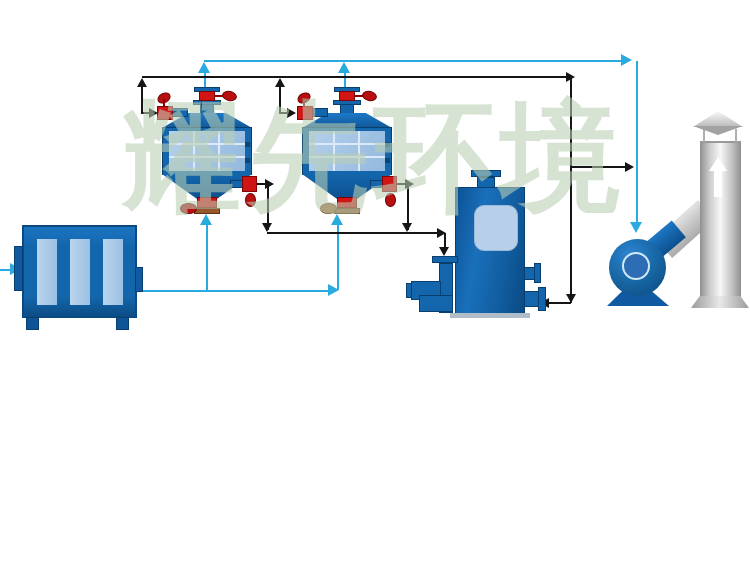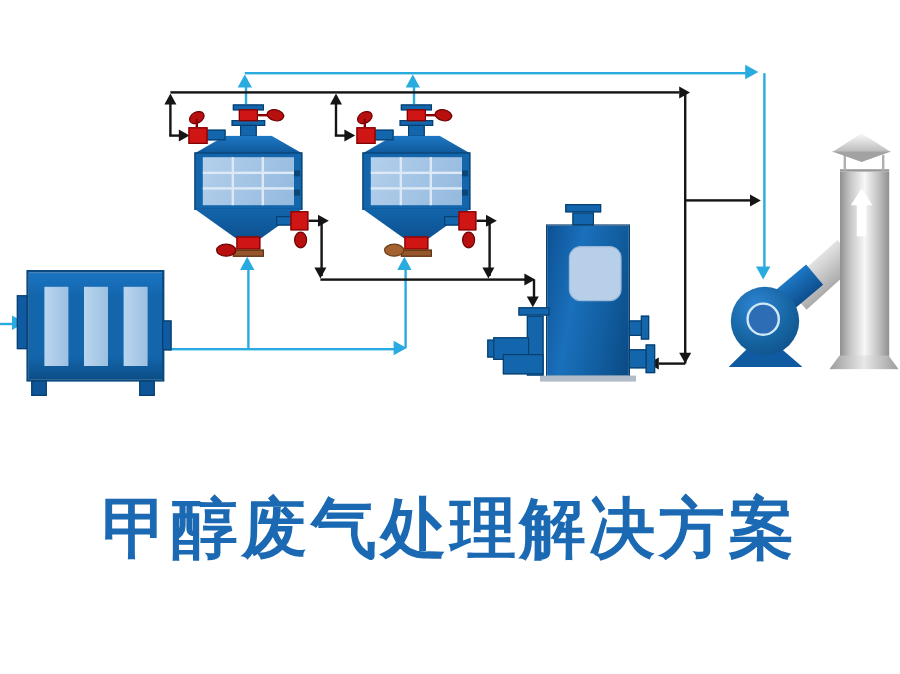--- a/index.html
+++ b/index.html
@@ -210,15 +210,15 @@
 
   <div class="eq">
     <div class="a" style="left:640px;top:232px;width:44px;height:22px;z-index:4;transform:rotate(-40deg);
          background:linear-gradient(180deg,#1d77c4,#0d4f8e);"></div>
     <div class="a" style="left:607px;top:289px;width:62px;height:17px;z-index:4;clip-path:polygon(28% 0,68% 0,100% 100%,0 100%);background:#0f5aa0;"></div>
     <div class="a" style="left:609px;top:239px;width:57px;height:57px;z-index:5;border-radius:50%;
          background:radial-gradient(circle at 38% 30%,#2e86d4 0%,#15639f 55%,#0b477e 100%);"></div>
     <div class="a" style="left:622px;top:252px;width:28px;height:28px;z-index:6;border-radius:50%;border:2px solid #cfe9f7;background:#2d6db5;"></div>
   </div>
 
-  <div id="title">甲醇废气处理解决方案</div>
+  <div id="watermark">耀先环境</div>
 
 </div>
 
 </body></html>

